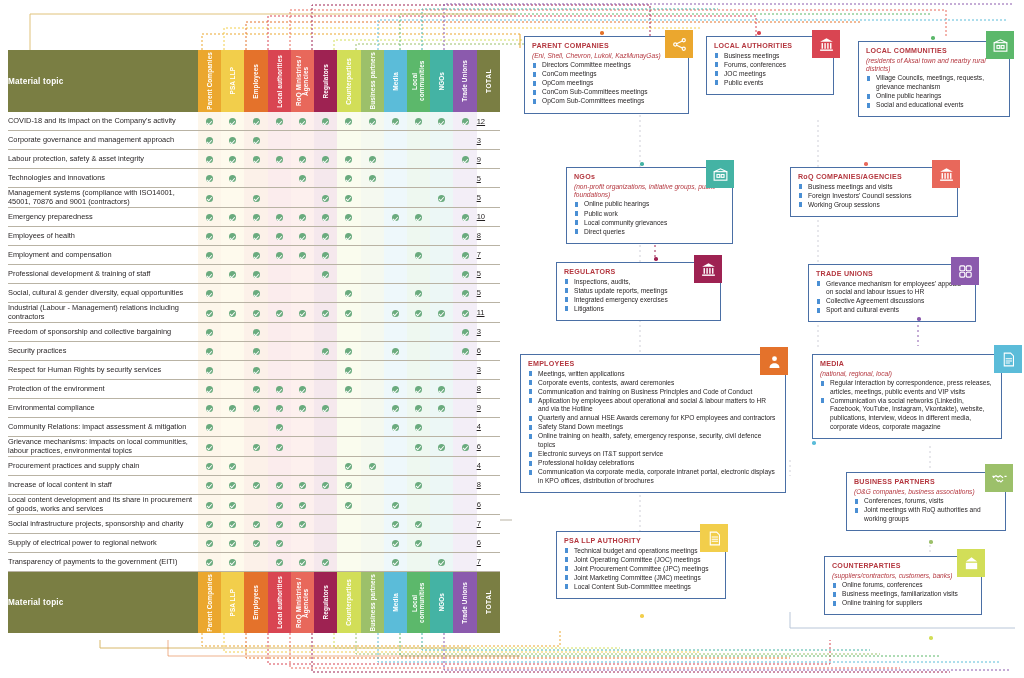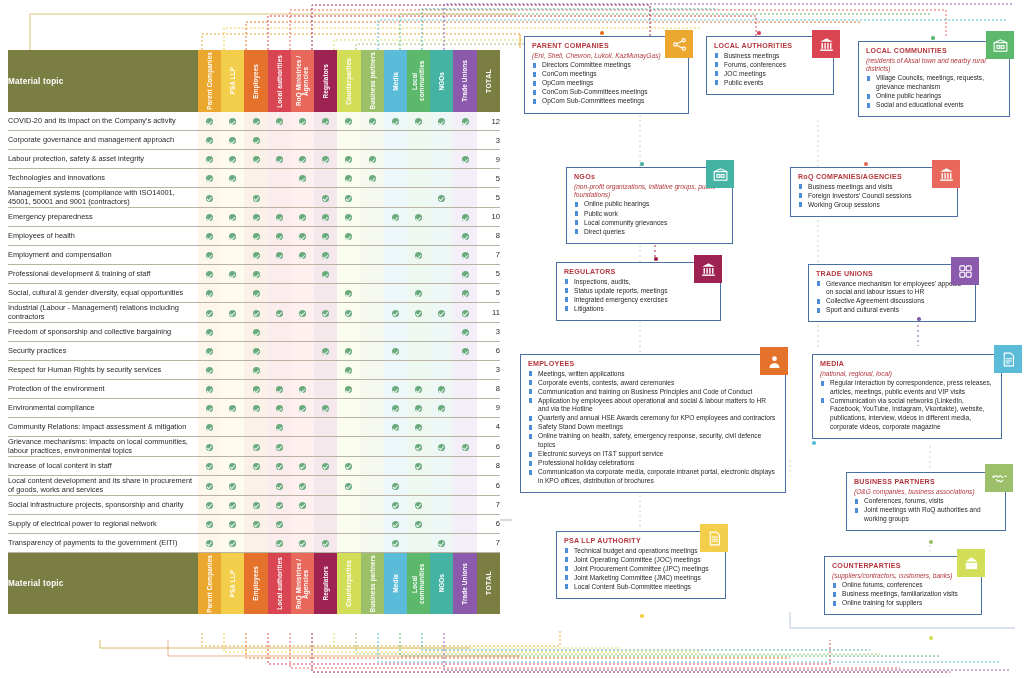--- a/index.html
+++ b/index.html
@@ -41,21 +41,21 @@
     display:block; writing-mode:vertical-rl; transform:rotate(180deg);
     font-size:6.8px; font-weight:bold; color:#fff; letter-spacing:.4px; margin:0 auto;
   }
 
   tr.drow td { border-bottom:1px solid #b9b3a4; }
   td.topic {
     font-size:7.4px; color:#231f20; padding:4px 8px 4px 8px; line-height:1.28;
     vertical-align:middle; background:#fff;
   }
   td.cell { text-align:center; vertical-align:middle; }
-  td.total { text-align:right; vertical-align:middle; font-size:7.6px; color:#231f20; background:#fff; }
+  td.total { text-align:left; vertical-align:middle; font-size:7.6px; color:#231f20; background:#fff;text-decoration:underline; }
 
   .chk {
     display:inline-block; width:7px; height:7px; border-radius:50%;
     background:#6aab7e; position:relative; vertical-align:middle;
   }
   .chk::after {
     content:""; position:absolute; left:2px; top:1.4px;
     width:2px; height:3.6px; border:solid #fff; border-width:0 1.1px 1.1px 0;
     transform:rotate(42deg);
   }
@@ -178,21 +178,21 @@
         <th class="hdr-rot" style="background: rgb(139, 90, 173);">
             <span class="rt">Trade Unions</span>
           </th>
         <th class="hdr-total">
             <span class="rt">TOTAL</span>
           </th>
       </tr>
     </thead>
     <tbody id="matrix-body">
         <tr class="drow">
-          <td class="topic">COVID-20 and its impact on the Company's activity</td>
+          <td class="topic">COVID-18 and its impact on the Company's activity</td>
           <td class="cell" style="background: rgba(235, 167, 46, 0.1);"><span class="chk"></span></td>
           <td class="cell" style="background: rgba(242, 206, 75, 0.1);"><span class="chk"></span></td>
           <td class="cell" style="background: rgba(228, 114, 43, 0.1);"><span class="chk"></span></td>
           <td class="cell" style="background: rgba(217, 69, 82, 0.1);"><span class="chk"></span></td>
           <td class="cell" style="background: rgba(232, 104, 91, 0.1);"><span class="chk"></span></td>
           <td class="cell" style="background: rgba(158, 34, 82, 0.1);"><span class="chk"></span></td>
           <td class="cell" style="background: rgba(210, 222, 88, 0.1);"><span class="chk"></span></td>
           <td class="cell" style="background: rgba(156, 192, 106, 0.1);"><span class="chk"></span></td>
           <td class="cell" style="background: rgba(91, 188, 217, 0.1);"><span class="chk"></span></td>
           <td class="cell" style="background: rgba(92, 184, 107, 0.1);"><span class="chk"></span></td>
@@ -242,21 +242,21 @@
           <td class="cell" style="background: rgba(158, 34, 82, 0.1);"></td>
           <td class="cell" style="background: rgba(210, 222, 88, 0.1);"><span class="chk"></span></td>
           <td class="cell" style="background: rgba(156, 192, 106, 0.1);"><span class="chk"></span></td>
           <td class="cell" style="background: rgba(91, 188, 217, 0.1);"></td>
           <td class="cell" style="background: rgba(92, 184, 107, 0.1);"></td>
           <td class="cell" style="background: rgba(68, 179, 164, 0.1);"></td>
           <td class="cell" style="background: rgba(139, 90, 173, 0.1);"></td>
           <td class="total">5</td>
         </tr>
         <tr class="drow">
-          <td class="topic">Management systems (compliance with ISO14001, 45001, 50001 and 9001 (contractors)</td>
+          <td class="topic">Management systems (compliance with ISO14001, 45001, 70876 and 9001 (contractors)</td>
           <td class="cell" style="background: rgba(235, 167, 46, 0.1);"><span class="chk"></span></td>
           <td class="cell" style="background: rgba(242, 206, 75, 0.1);"></td>
           <td class="cell" style="background: rgba(228, 114, 43, 0.1);"><span class="chk"></span></td>
           <td class="cell" style="background: rgba(217, 69, 82, 0.1);"></td>
           <td class="cell" style="background: rgba(232, 104, 91, 0.1);"></td>
           <td class="cell" style="background: rgba(158, 34, 82, 0.1);"><span class="chk"></span></td>
           <td class="cell" style="background: rgba(210, 222, 88, 0.1);"><span class="chk"></span></td>
           <td class="cell" style="background: rgba(156, 192, 106, 0.1);"></td>
           <td class="cell" style="background: rgba(91, 188, 217, 0.1);"></td>
           <td class="cell" style="background: rgba(92, 184, 107, 0.1);"></td>
@@ -464,20 +464,36 @@
           <td class="cell" style="background: rgba(217, 69, 82, 0.1);"><span class="chk"></span></td>
           <td class="cell" style="background: rgba(232, 104, 91, 0.1);"></td>
           <td class="cell" style="background: rgba(158, 34, 82, 0.1);"></td>
           <td class="cell" style="background: rgba(210, 222, 88, 0.1);"></td>
           <td class="cell" style="background: rgba(156, 192, 106, 0.1);"></td>
           <td class="cell" style="background: rgba(91, 188, 217, 0.1);"></td>
           <td class="cell" style="background: rgba(92, 184, 107, 0.1);"><span class="chk"></span></td>
           <td class="cell" style="background: rgba(68, 179, 164, 0.1);"><span class="chk"></span></td>
           <td class="cell" style="background: rgba(139, 90, 173, 0.1);"><span class="chk"></span></td>
           <td class="total">6</td>
+        </tr>
+        <tr class="drow">
+          <td class="topic">Procurement practices and supply chain</td>
+          <td class="cell" style="background: rgba(235, 167, 46, 0.1);"><span class="chk"></span></td>
+          <td class="cell" style="background: rgba(242, 206, 75, 0.1);"><span class="chk"></span></td>
+          <td class="cell" style="background: rgba(228, 114, 43, 0.1);"></td>
+          <td class="cell" style="background: rgba(217, 69, 82, 0.1);"></td>
+          <td class="cell" style="background: rgba(232, 104, 91, 0.1);"></td>
+          <td class="cell" style="background: rgba(158, 34, 82, 0.1);"></td>
+          <td class="cell" style="background: rgba(210, 222, 88, 0.1);"><span class="chk"></span></td>
+          <td class="cell" style="background: rgba(156, 192, 106, 0.1);"><span class="chk"></span></td>
+          <td class="cell" style="background: rgba(91, 188, 217, 0.1);"></td>
+          <td class="cell" style="background: rgba(92, 184, 107, 0.1);"></td>
+          <td class="cell" style="background: rgba(68, 179, 164, 0.1);"></td>
+          <td class="cell" style="background: rgba(139, 90, 173, 0.1);"></td>
+          <td class="total">4</td>
         </tr>
         <tr class="drow">
           <td class="topic">Increase of local content in staff</td>
           <td class="cell" style="background: rgba(235, 167, 46, 0.1);"><span class="chk"></span></td>
           <td class="cell" style="background: rgba(242, 206, 75, 0.1);"><span class="chk"></span></td>
           <td class="cell" style="background: rgba(228, 114, 43, 0.1);"><span class="chk"></span></td>
           <td class="cell" style="background: rgba(217, 69, 82, 0.1);"><span class="chk"></span></td>
           <td class="cell" style="background: rgba(232, 104, 91, 0.1);"><span class="chk"></span></td>
           <td class="cell" style="background: rgba(158, 34, 82, 0.1);"><span class="chk"></span></td>
           <td class="cell" style="background: rgba(210, 222, 88, 0.1);"><span class="chk"></span></td>

